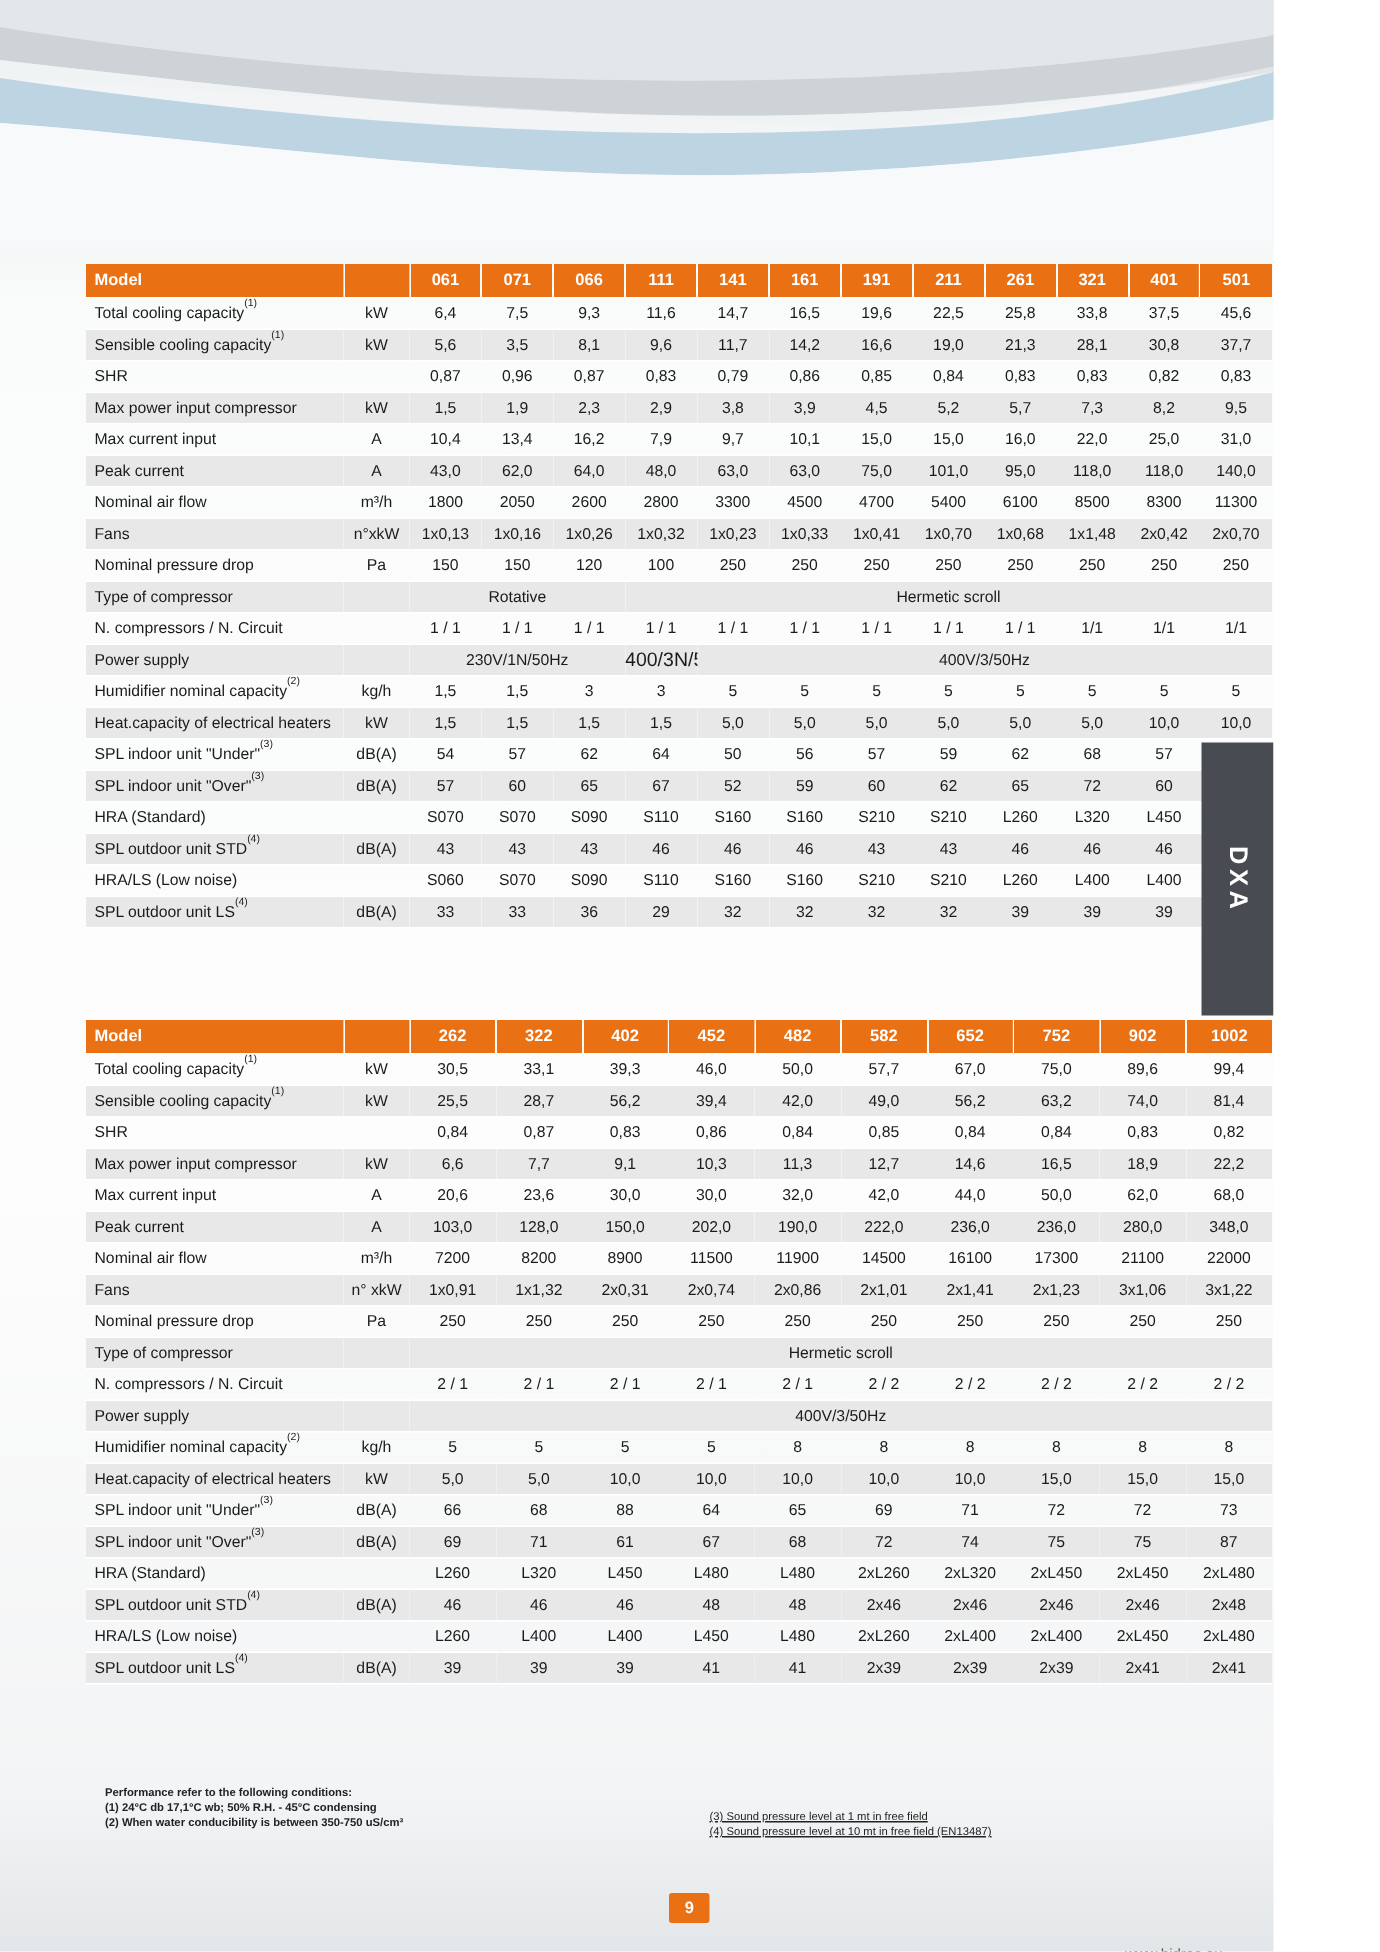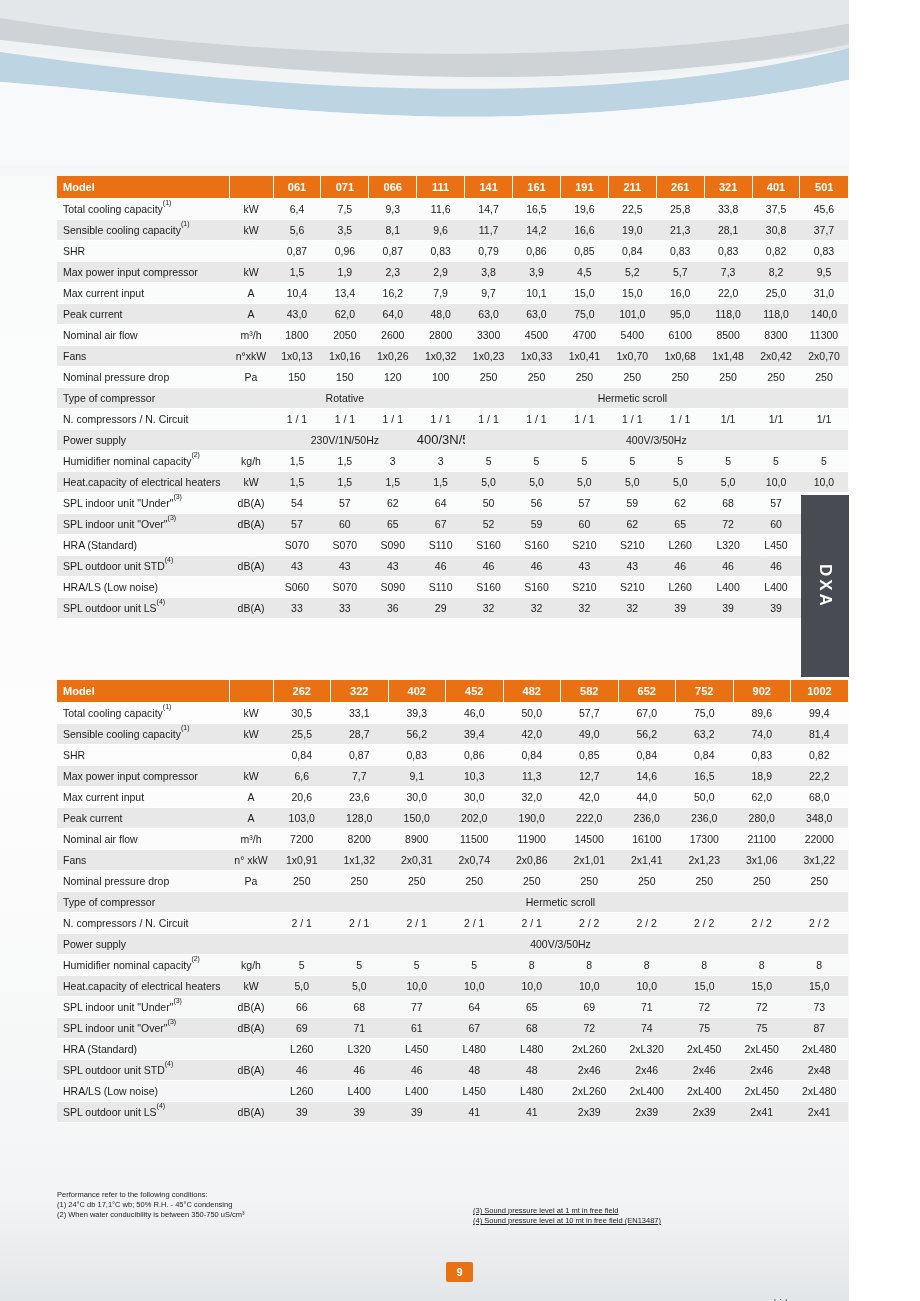--- a/index.html
+++ b/index.html
@@ -44,21 +44,21 @@
     position:absolute; right:0; top:495px; width:48px; height:182px;
     background:var(--tab-bg,#484c52);
     display:flex; align-items:center; justify-content:center;
   }
   .side-tab span {
     writing-mode:vertical-rl; color:#ffffff; font-weight:bold;
     font-size:17px; letter-spacing:3px;
   }
 
   .notes { position:absolute; font-size:7.5px; line-height:10px; color:#222; }
-  .notes-left { left:57px; top:1190px; }
+  .notes-left { left:70px; top:1190px;font-weight:bold; }
   .notes-right { left:473px; top:1206px;text-decoration:underline; }
 
   .page-num {
     position:absolute; left:446px; top:1262px; width:27px; height:20px;
     background:var(--accent,#ea7014); color:#ffffff;
     font-size:11px; font-weight:bold; border-radius:2px;
     display:flex; align-items:center; justify-content:center;
   }
   .site {
     position:absolute; right:34px; top:1270px;
@@ -599,21 +599,21 @@
           <td>10,0</td>
           <td>15,0</td>
           <td>15,0</td>
           <td>15,0</td>
         </tr>
         <tr>
           <td class="lbl"><span>SPL indoor unit "Under"</span><sup>(3)</sup></td>
           <td class="unit">dB(A)</td>
           <td>66</td>
           <td>68</td>
-          <td>77</td>
+          <td>88</td>
           <td>64</td>
           <td>65</td>
           <td>69</td>
           <td>71</td>
           <td>72</td>
           <td>72</td>
           <td>73</td>
         </tr>
         <tr class="alt">
           <td class="lbl"><span>SPL indoor unit "Over"</span><sup>(3)</sup></td>

